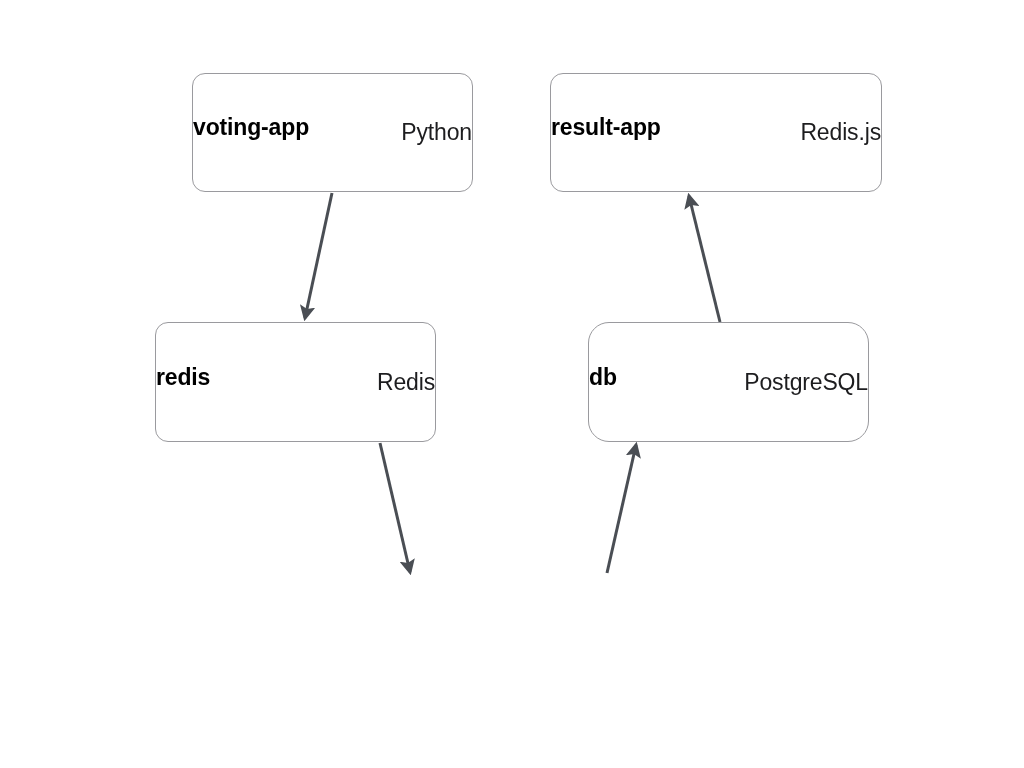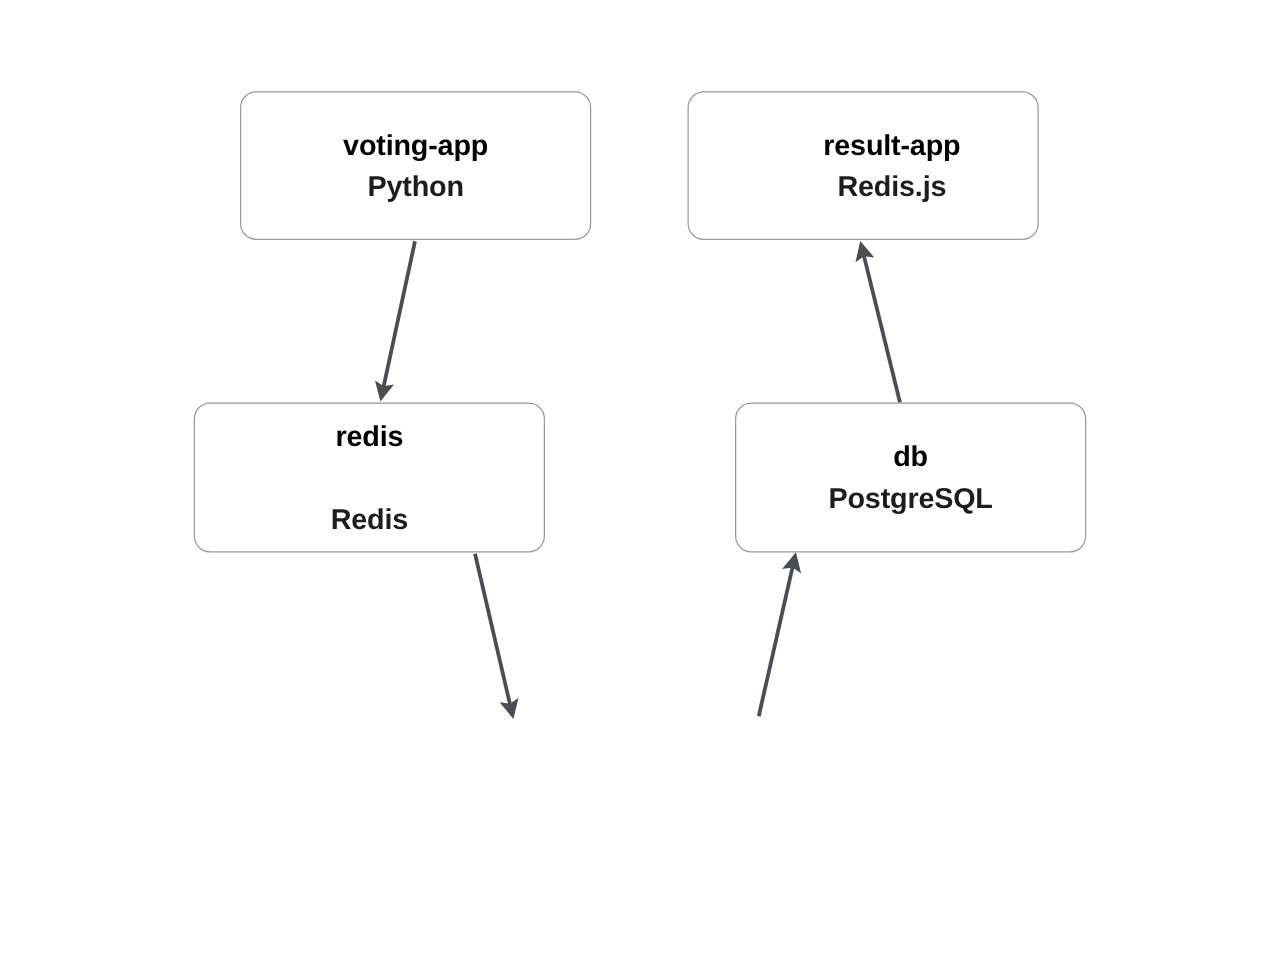--- a/index.html
+++ b/index.html
@@ -28,43 +28,43 @@
     height: 768px;
     pointer-events: none;
   }
   .node {
     position: absolute;
     box-sizing: border-box;
     background: #ffffff;
     border: 1.8px solid #9a9a9e;
     border-radius: 13px;
     display: flex;
-    flex-direction: column;
+    flex-direction: row;
     align-items: center;
-    justify-content: center;
+    justify-content: space-between;
     line-height: 1.0;
   }
   .node-title {
     font-size: 23px;
     font-weight: bold;
     color: #000000;
     letter-spacing: -0.15px;
     margin-bottom: 10px;
   }
   .node-subtitle {
     font-size: 23px;
-    font-weight: bold;
+    font-weight: normal;
     color: #1d1d1f;
     letter-spacing: -0.15px;
   }
   
   #node-voting-app { left: 192px; top: 73px;  width: 281px; height: 119px; }
   #node-result-app { left: 550px; top: 73px;  width: 281px; height: 119px; }
   #node-redis      { left: 155px; top: 322px; width: 281px; height: 120px; }
-  #node-db         { left: 588px; top: 322px; width: 281px; height: 120px; }
+  #node-db         { left: 588px; top: 322px; width: 281px; height: 120px; border-radius: 21px; }
   #node-worker     { left: 372px; top: 573px; width: 280px; height: 119px; }
 </style>
 </head>
 <body>
 
 <div id="canvas">
 
   <svg id="edge-layer" viewBox="0 0 1024 768" width="1024" height="768" xmlns="http://www.w3.org/2000/svg">
     <defs>
       <marker id="arrowhead" markerWidth="5.2" markerHeight="5.2" refX="4.1" refY="2.6" orient="auto" markerUnits="strokeWidth">
@@ -77,21 +77,21 @@
         <line x1="607" y1="573" x2="636" y2="445" stroke="#4a4e54" stroke-width="3" stroke-linecap="butt" marker-end="url(#arrowhead)"></line>
         <line x1="720" y1="322" x2="689" y2="196" stroke="#4a4e54" stroke-width="3" stroke-linecap="butt" marker-end="url(#arrowhead)"></line>
       </g>
   </svg>
 
   <div class="node" id="node-voting-app" style="left: 192px; top: 73px; width: 281px; height: 119px; border-color: rgb(154, 154, 158); background: rgb(255, 255, 255);">
     <div class="node-title">voting-app</div>
     <div class="node-subtitle">Python</div>
   </div>
 
-  <div class="node" id="node-result-app" style="left: 550px; top: 73px; width: 281px; height: 119px; border-color: rgb(154, 154, 158); background: rgb(255, 255, 255); padding-left: 46px;">
+  <div class="node" id="node-result-app" style="left: 550px; top: 73px; width: 332px; height: 119px; border-color: rgb(154, 154, 158); background: rgb(255, 255, 255);">
     <div class="node-title">result-app</div>
     <div class="node-subtitle">Redis.js</div>
   </div>
 
   <div class="node" id="node-redis" style="left: 155px; top: 322px; width: 281px; height: 120px; border-color: rgb(154, 154, 158); background: rgb(255, 255, 255); gap: 33px;">
     <div class="node-title">redis</div>
     <div class="node-subtitle">Redis</div>
   </div>
 
   <div class="node" id="node-db" style="left: 588px; top: 322px; width: 281px; height: 120px; border-color: rgb(154, 154, 158); background: rgb(255, 255, 255);">

